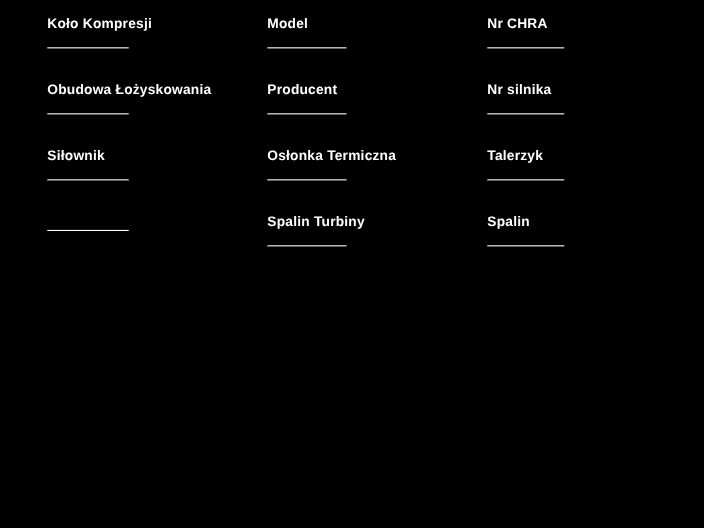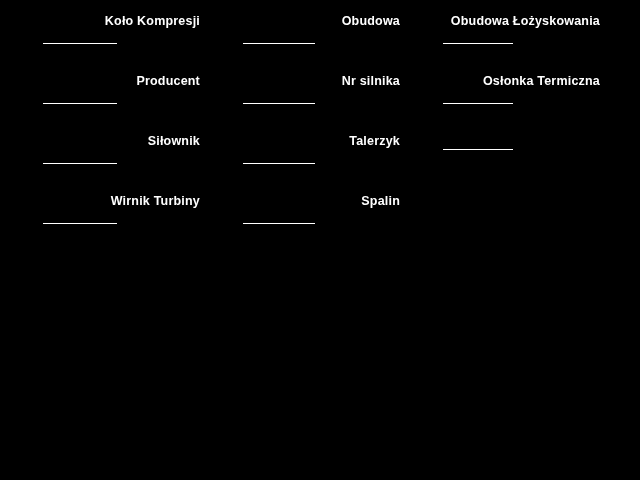--- a/index.html
+++ b/index.html
@@ -30,21 +30,20 @@
     display: grid;
     grid-template-columns: 200px 200px 200px;
     grid-auto-rows: 60px;
     column-gap: 0;
     row-gap: 0;
   }
   .field {
     position: relative;
     padding-left: 43px;
     box-sizing: border-box;
-    text-align: right;
   }
   .field-label {
     display: block;
     font-size: 12.5px;
     font-weight: bold;
     letter-spacing: 0.2px;
     line-height: 14px;
     color: #ffffff;
     white-space: nowrap;
   }
@@ -65,61 +64,65 @@
 
 <div class="screen">
   <div class="fields-grid">
 
     <div class="field">
       <span class="field-label">Koło Kompresji</span>
       <span class="field-underline"></span>
     </div>
 
     <div class="field">
-      <span class="field-label">Obudowa</span>
+      <span class="field-label">Model</span>
       <span class="field-underline"></span>
     </div>
 
+    <div class="field">
+      <span class="field-label">Nr CHRA</span>
+      <span class="field-underline"></span>
+    </div>
 
     <div class="field">
       <span class="field-label">Obudowa Łożyskowania</span>
       <span class="field-underline"></span>
     </div>
 
     <div class="field">
       <span class="field-label">Producent</span>
       <span class="field-underline"></span>
     </div>
 
     <div class="field">
       <span class="field-label">Nr silnika</span>
       <span class="field-underline"></span>
     </div>
 
     <div class="field">
-      <span class="field-label">Osłonka Termiczna</span>
+      <span class="field-label">Siłownik</span>
       <span class="field-underline"></span>
     </div>
 
     <div class="field">
-      <span class="field-label">Siłownik</span>
+      <span class="field-label">Osłonka Termiczna</span>
       <span class="field-underline"></span>
     </div>
 
     <div class="field">
       <span class="field-label">Talerzyk</span>
       <span class="field-underline"></span>
     </div>
 
     <div class="field">
       <span class="field-underline"></span>
     </div>
 
     <div class="field">
-      <span class="field-label">Wirnik Turbiny</span>
+      <span class="field-label">Spalin Turbiny</span>
       <span class="field-underline"></span>
     </div>
 
     <div class="field">
       <span class="field-label">Spalin</span>
       <span class="field-underline"></span>
     </div>
 
   </div>
 </div>

